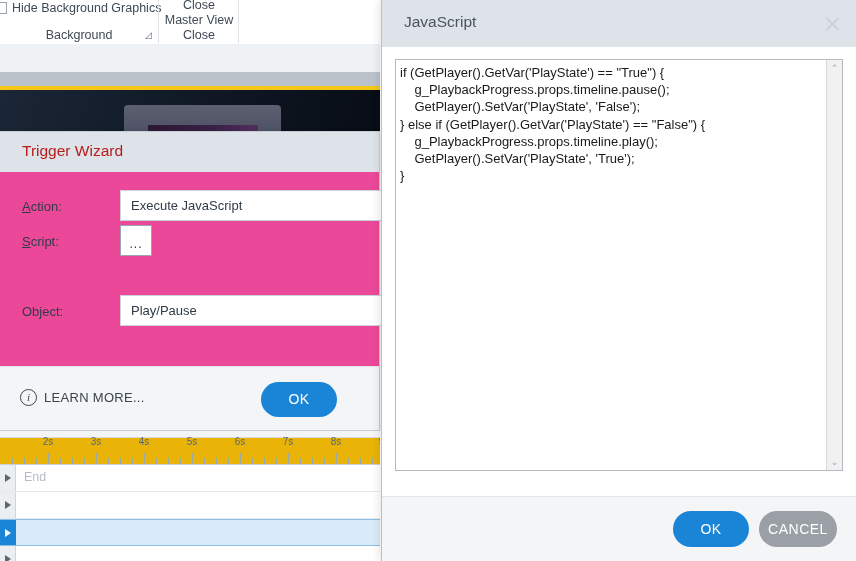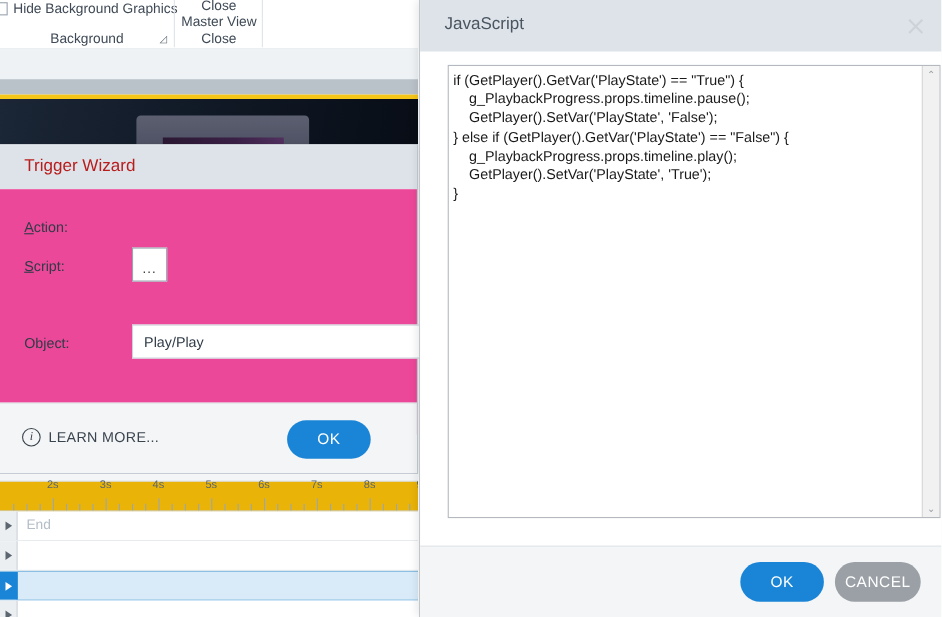--- a/index.html
+++ b/index.html
@@ -352,21 +352,21 @@
   #js-close-btn::after  { transform: rotate(-45deg); }
 
   #js-body {
     position: absolute;
     left: 0; top: 47px;
     width: 100%; height: 450px;
     background: #ffffff;
   }
   #js-editor {
     position: absolute;
-    left: 25px; top: 12px;
+    left: 13px; top: 12px;
     width: 448px; height: 412px;
     background: #ffffff;
     border: 1px solid #b4b9bf;
     box-sizing: border-box;
     overflow: hidden;
   }
   #js-code {
     position: absolute;
     left: 4px; top: 4px;
     right: 18px;
@@ -467,31 +467,32 @@
 
   <div id="trigger-wizard">
     <div id="tw-titlebar">
       <div id="tw-title">Trigger Wizard</div>
     </div>
 
     <div id="tw-body">
 
       <div class="field-row" style="top:18px;">
         <div class="field-label"><u>A</u>ction:</div>
+        <div class="field-input">Execute JavaScript</div>
       </div>
 
       <div class="field-row" style="top:53px;">
         <div class="field-label"><u>S</u>cript:</div>
         <div id="script-ellipsis-btn">...</div>
       </div>
 
 
       <div class="field-row" style="top:123px;">
         <div class="field-label">Object:</div>
-        <div class="field-input">Play/Play</div>
+        <div class="field-input">Play/Pause</div>
       </div>
 
       <div id="show-conditions-btn">SHOW&nbsp;<u>C</u>ONDITIONS</div>
     </div>
 
     <div id="tw-footer">
       <div id="learn-more">
         <span class="info-circle">i</span>
         <span id="learn-more-label">LEARN MORE...</span>
       </div>

